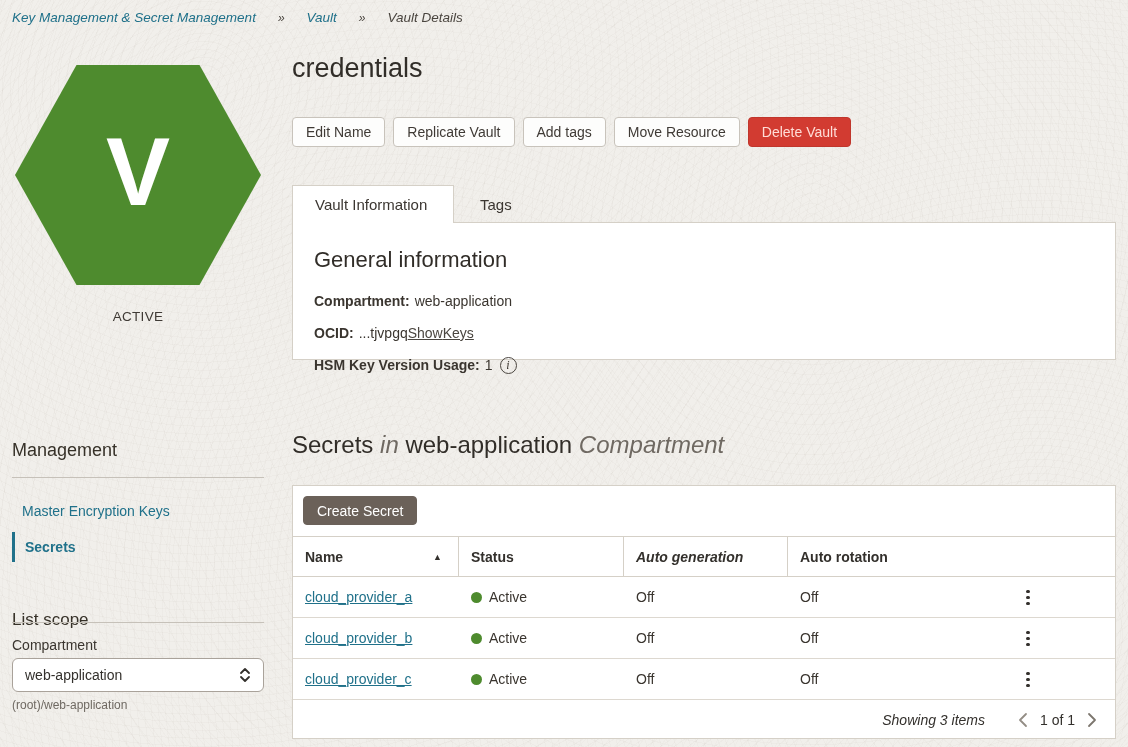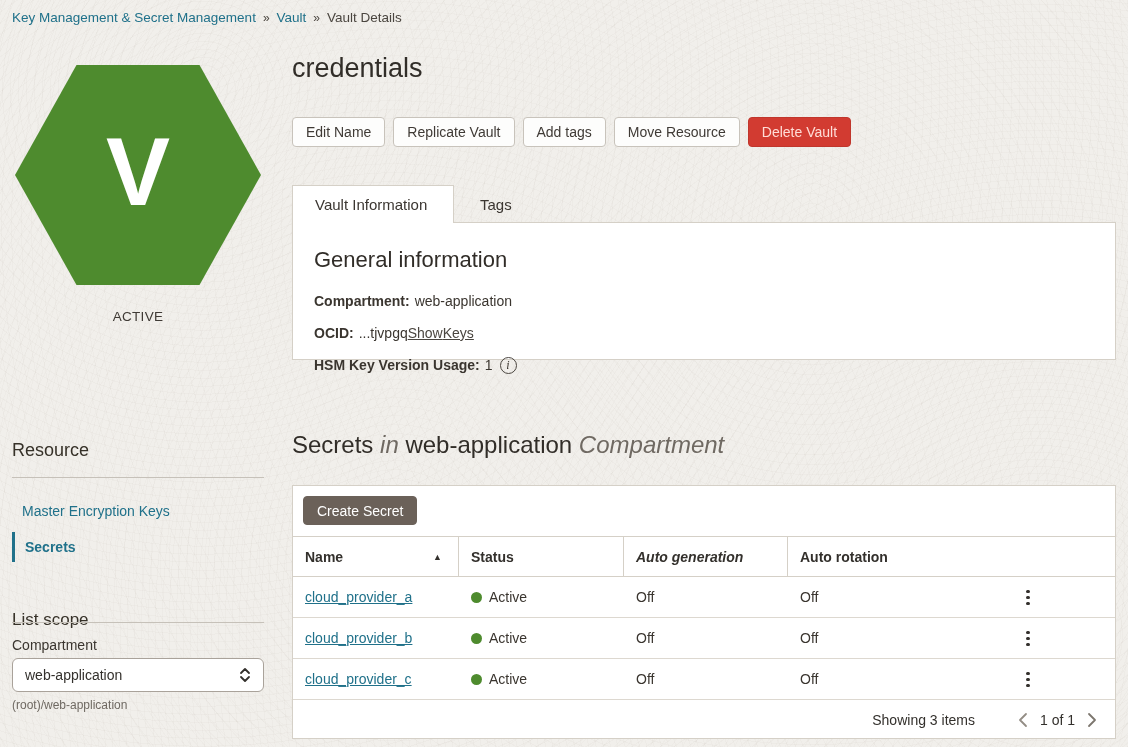--- a/index.html
+++ b/index.html
@@ -10,21 +10,21 @@
     background-color:#f1efeb;
     background-image:
       repeating-radial-gradient(circle at 18% 12%, rgba(170,158,146,.055) 0 1px, transparent 1px 8px),
       repeating-radial-gradient(circle at 72% 30%, rgba(170,158,146,.05) 0 1px, transparent 1px 10px),
       repeating-radial-gradient(circle at 35% 75%, rgba(170,158,146,.045) 0 1px, transparent 1px 9px),
       repeating-radial-gradient(circle at 92% 85%, rgba(170,158,146,.05) 0 1px, transparent 1px 7px);
     position:relative;
   }
 
   
-  .breadcrumb { position:absolute; top:10px; left:12px; font-size:13.5px; display:flex; align-items:center; gap:7px; }
+  .breadcrumb { position:absolute; top:10px; left:12px; font-size:13.5px; display:flex; align-items:center; gap:22px;font-style:italic; }
   .crumb-link { color:#20718a; cursor:pointer; }
   .crumb-sep { color:#4a453f; font-size:12px; }
   .crumb-current { color:#4a453f; }
 
   
   .hexagon { position:absolute; left:15px; top:65px; width:246px; height:220px;
     background:#4e8b2e;
     clip-path:polygon(25% 0, 75% 0, 100% 50%, 75% 100%, 25% 100%, 0 50%);
     display:flex; align-items:center; justify-content:center; }
   .hex-letter { color:#fff; font-size:96px; font-weight:bold; line-height:1; margin-top:-6px; }
@@ -87,41 +87,41 @@
   .td-name { width:166px; }
   .td-status { width:165px; display:flex; align-items:center; }
   .td-gen { width:164px; }
   .td-rot { flex:1; }
   .row-link { color:#20718a; text-decoration:underline; cursor:pointer; }
   .dot { width:11px; height:11px; border-radius:50%; background:#4e8b2e; margin-right:7px; }
   .kebab { position:absolute; right:80px; top:0; height:41px; width:14px; display:flex; flex-direction:column;
     align-items:center; justify-content:center; gap:2.5px; cursor:pointer; }
   .kebab i { width:3.5px; height:3.5px; border-radius:50%; background:#33302c; }
   .tfoot { height:40px; display:flex; align-items:center; justify-content:flex-end; padding-right:13px; font-size:14px; color:#33302c; }
-  .showing { margin-right:38px; }
+  .showing { margin-right:28px;font-style:italic; }
   .pg-chevron { display:flex; align-items:center; cursor:pointer; padding:0 4px; }
   .page-ind { margin:12px 6px; }
 </style>
 </head>
 <body>
 
 <div class="breadcrumb">
   <span class="crumb-link">Key Management &amp; Secret Management</span>
   <span class="crumb-sep">»</span>
   <span class="crumb-link">Vault</span>
   <span class="crumb-sep">»</span>
   <span class="crumb-current">Vault Details</span>
 </div>
 
 <div class="hexagon">
   <span class="hex-letter">V</span>
 </div>
 <div class="status-label">ACTIVE</div>
 
-<div class="res-heading">Resource</div>
+<div class="res-heading">Management</div>
 <div class="side-hr1"></div>
 <div class="side-item side-item-mek">Master Encryption Keys</div>
 <div class="side-item side-item-secrets">Secrets</div>
 <div class="scope-heading">List scope</div>
 <div class="side-hr2"></div>
 <div class="comp-label">Compartment</div>
 <div class="comp-select">
   <span class="comp-select-value">web-application</span>
   <svg width="12" height="18" viewBox="0 0 12 18">
     <polyline points="2,7 6,3 10,7" fill="none" stroke="#33302c" stroke-width="1.8" stroke-linecap="round" stroke-linejoin="round"></polyline>

